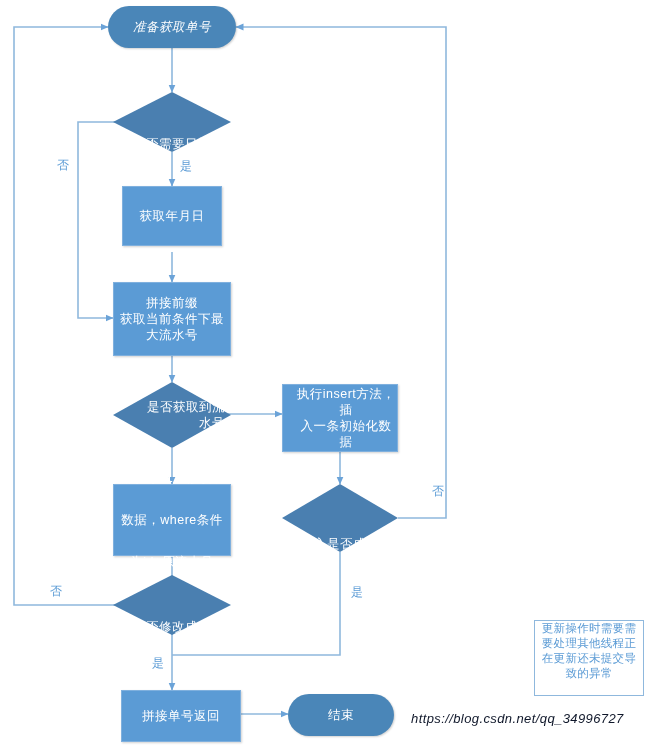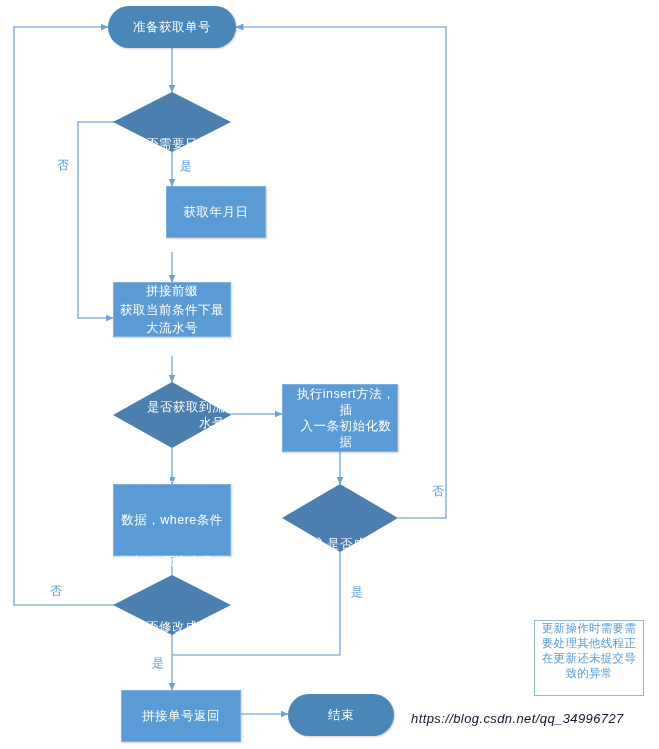--- a/index.html
+++ b/index.html
@@ -71,34 +71,34 @@
       <path d="M340,552 L340,655 L172,655" stroke-linejoin="miter"></path>
 
       <path d="M172,622 L172,690" marker-end="url(#ah)"></path>
 
       <path d="M117,605 L14,605 L14,27 L108,27" marker-end="url(#ah)"></path>
 
       <path d="M241,714 L288,714" marker-end="url(#ah)"></path>
     </g>
   </svg>
 
-  <div class="node term" style="left:108px;top:6px;width:128px;height:42px;">
+  <div class="node term" style="left:108px;top:6px;width:128px;height:42px;font-style:italic;">
     <span>准备获取单号</span>
   </div>
 
   <div class="node dia" style="left:113px;top:92px;width:118px;height:60px;">
     <div class="diashape"></div>
     <span class="dialabel">是否需要日期</span>
   </div>
 
-  <div class="node proc" style="left:122px;top:186px;width:100px;height:52px;margin-left:44px;">
+  <div class="node proc" style="left:122px;top:186px;width:100px;height:60px;">
     <span>获取年月日</span>
   </div>
 
-  <div class="node proc" style="left:113px;top:282px;width:118px;height:55px;flex-direction:column;justify-content:space-between;">
+  <div class="node proc" style="left:113px;top:282px;width:118px;height:74px;flex-direction:column;">
     <span>拼接前缀</span>
     <span>获取当前条件下最</span>
     <span>大流水号</span>
   </div>
 
   <div class="node dia" style="left:113px;top:382px;width:118px;height:66px;flex-direction:column;">
     <div class="diashape"></div>
     <span class="dialabel">是否获取到流</span>
     <span class="dialabel">水号</span>
   </div>

